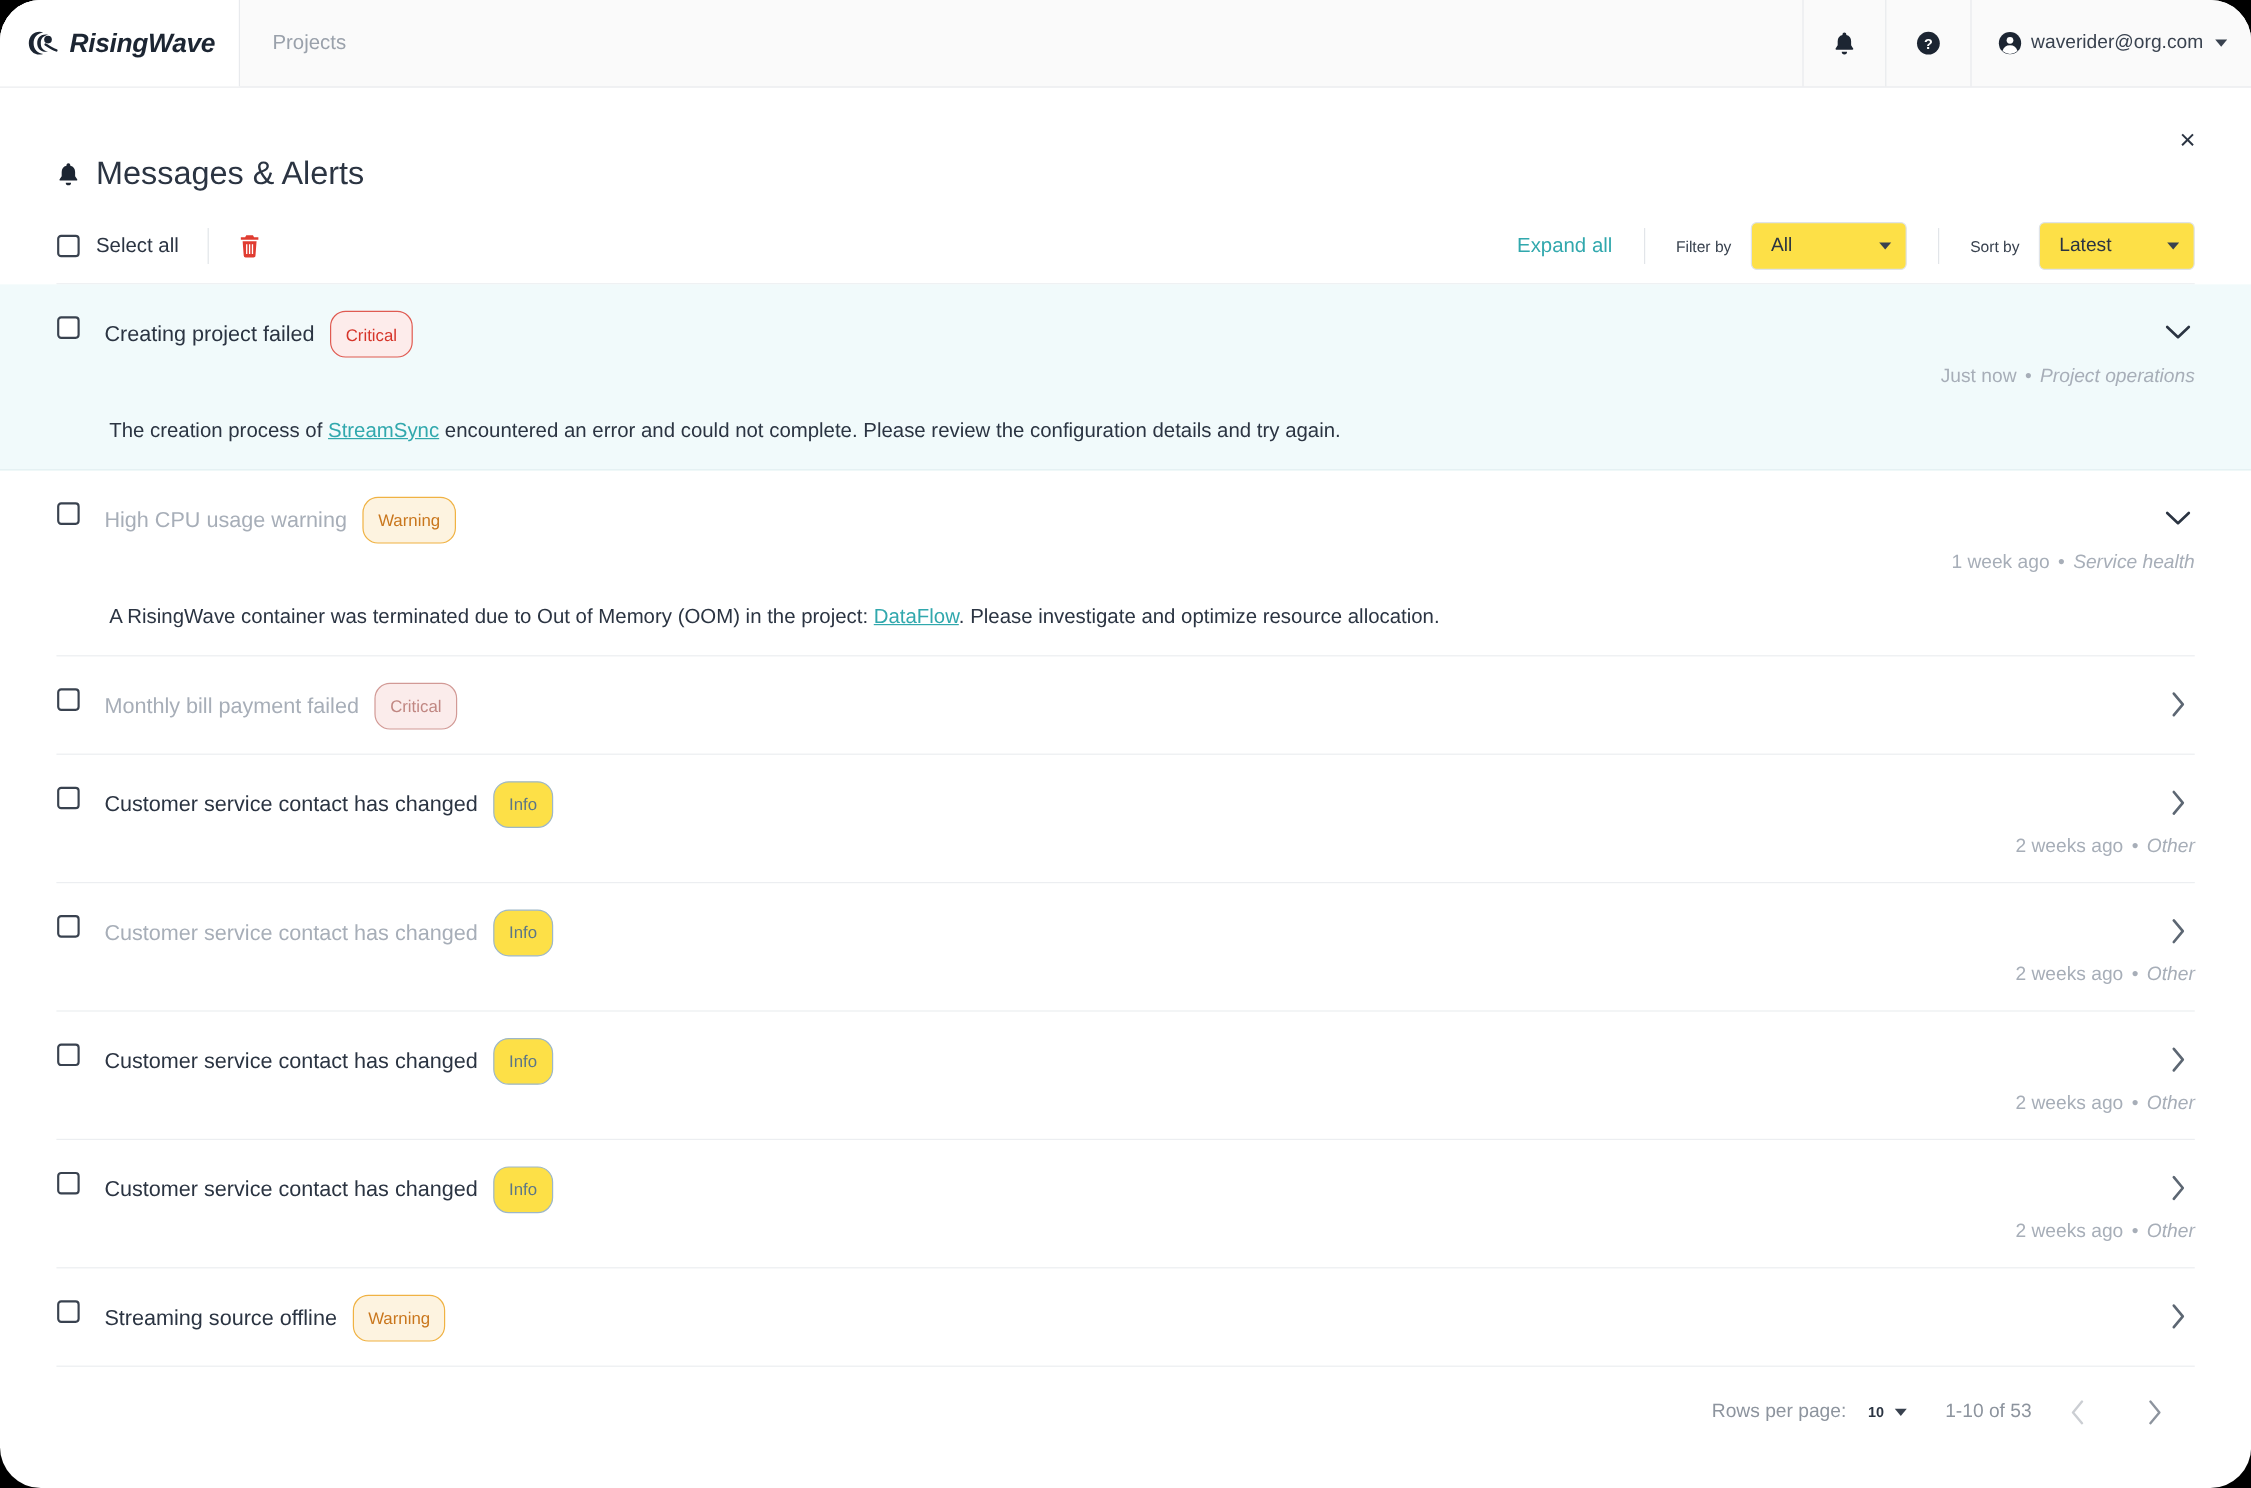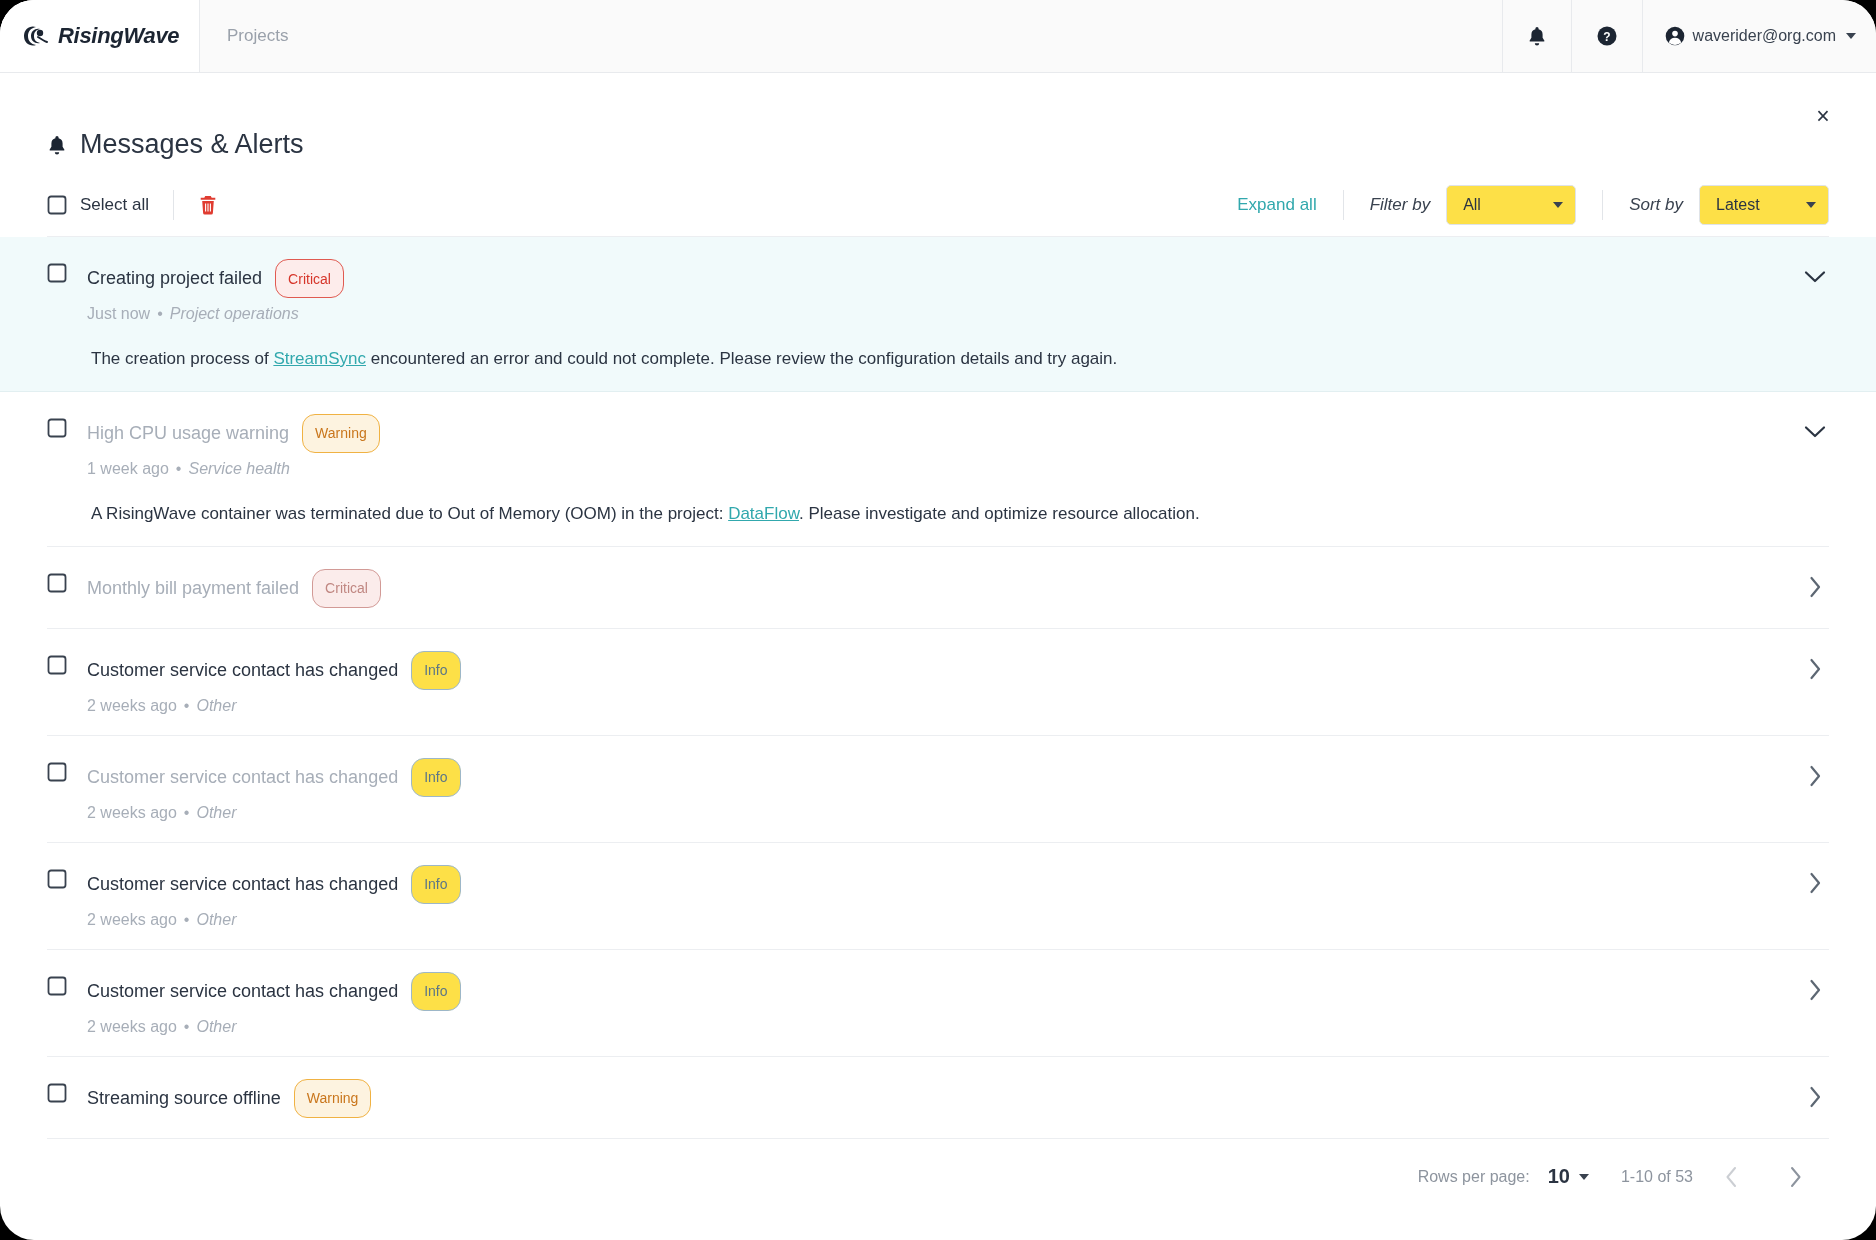--- a/index.html
+++ b/index.html
@@ -166,23 +166,22 @@
     padding-right: 26px;
     cursor: pointer;
   }
   .filter-group {
     display: flex;
     align-items: center;
     gap: 16px;
     padding: 0 26px;
   }
   .filter-label {
-    font-size: 17px;
+    font-size: 13px;
     color: #39424f;
-    font-style: italic;
   }
   .select-box {
     width: 130px;
     height: 40px;
     border: 1px solid #dfe3e8;
     border-radius: 5px;
     background: #fde047;
     display: flex;
     align-items: center;
     justify-content: space-between;
@@ -233,20 +232,21 @@
   }
   .msg-title {
     font-size: 18px;
     color: #2b3442;
   }
   .msg-title.read { color: #a7aeb8; }
   .msg-meta {
     margin-top: 7px;
     font-size: 16px;
     color: #a7aeb8;
+    text-align: right;
   }
   .msg-meta .sep { padding: 0 7px; }
   .msg-meta .cat { font-style: italic; }
   .msg-body {
     margin-top: 24px;
     margin-left: 44px;
     font-size: 17px;
     color: #2b3442;
     line-height: 1.4;
   }
@@ -310,21 +310,21 @@
     font-size: 16px;
     color: #8d949e;
   }
   .rows-select {
     display: flex;
     align-items: center;
     gap: 9px;
     margin-left: 18px;
     cursor: pointer;
   }
-  .rows-value { font-size: 20px; color: #2b3442; font-weight: 600; }
+  .rows-value { font-size: 12px; color: #2b3442; font-weight: 600; }
   .rows-caret {
     width: 0; height: 0;
     border-left: 5px solid transparent;
     border-right: 5px solid transparent;
     border-top: 6px solid #39424f;
   }
   .range-text {
     font-size: 16px;
     color: #8d949e;
     margin-left: 32px;

